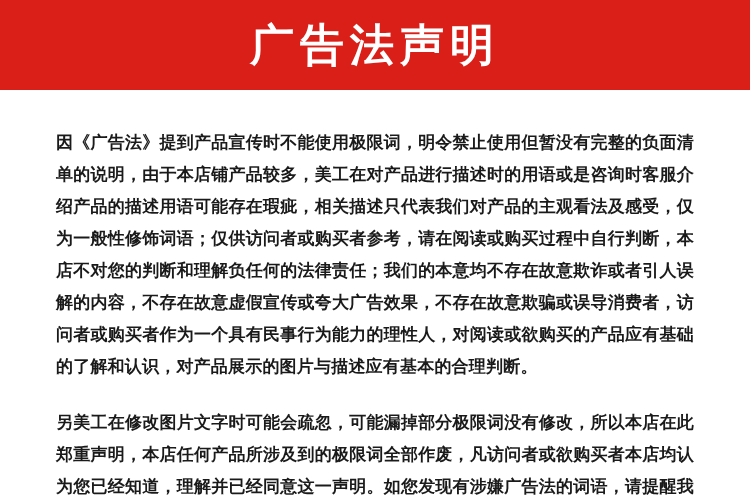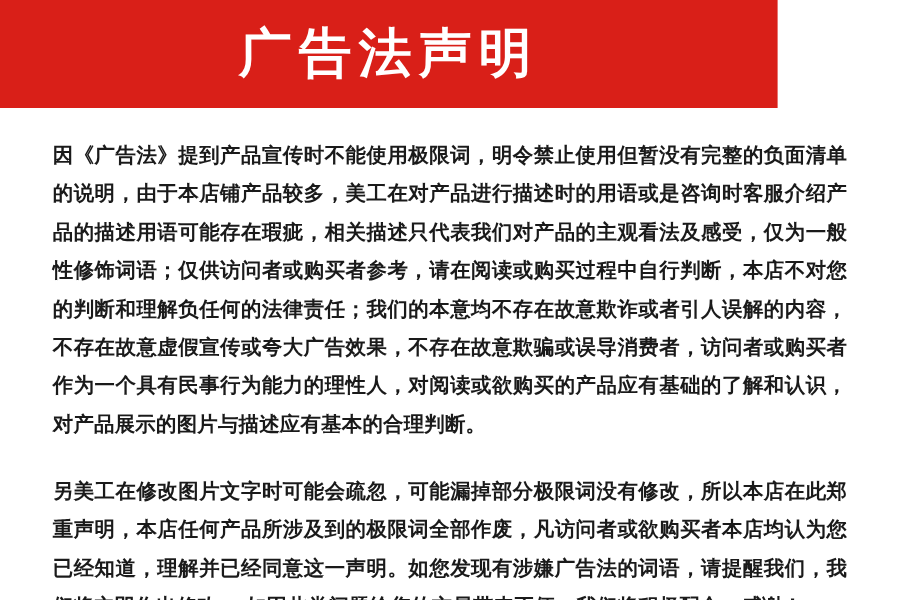--- a/index.html
+++ b/index.html
@@ -14,21 +14,21 @@
     overflow: hidden;
   }
   .page {
     position: relative;
     width: 750px;
     height: 500px;
     background: #ffffff;
     box-sizing: border-box;
   }
   .banner {
-    width: 648px;
+    width: 750px;
     height: 90px;
     background: #d91f18;
     display: flex;
     align-items: center;
     justify-content: center;
   }
   .banner-title {
     color: #ffffff;
     font-size: 44px;
     font-weight: bold;
@@ -43,21 +43,21 @@
   }
   .para {
     color: #1a1a1a;
     font-size: 17px;
     line-height: 32px;
     text-align: justify;
     text-justify: inter-ideograph;
     letter-spacing: 0.2px;
     font-family: "DejaVu Serif", serif;
     font-weight: 600;
-    margin: 0;
+    margin: 12px;
   }
   .para + .para {
     margin-top: 24px;
   }
 </style>
 </head>
 <body>
 
 <div class="page">
 

